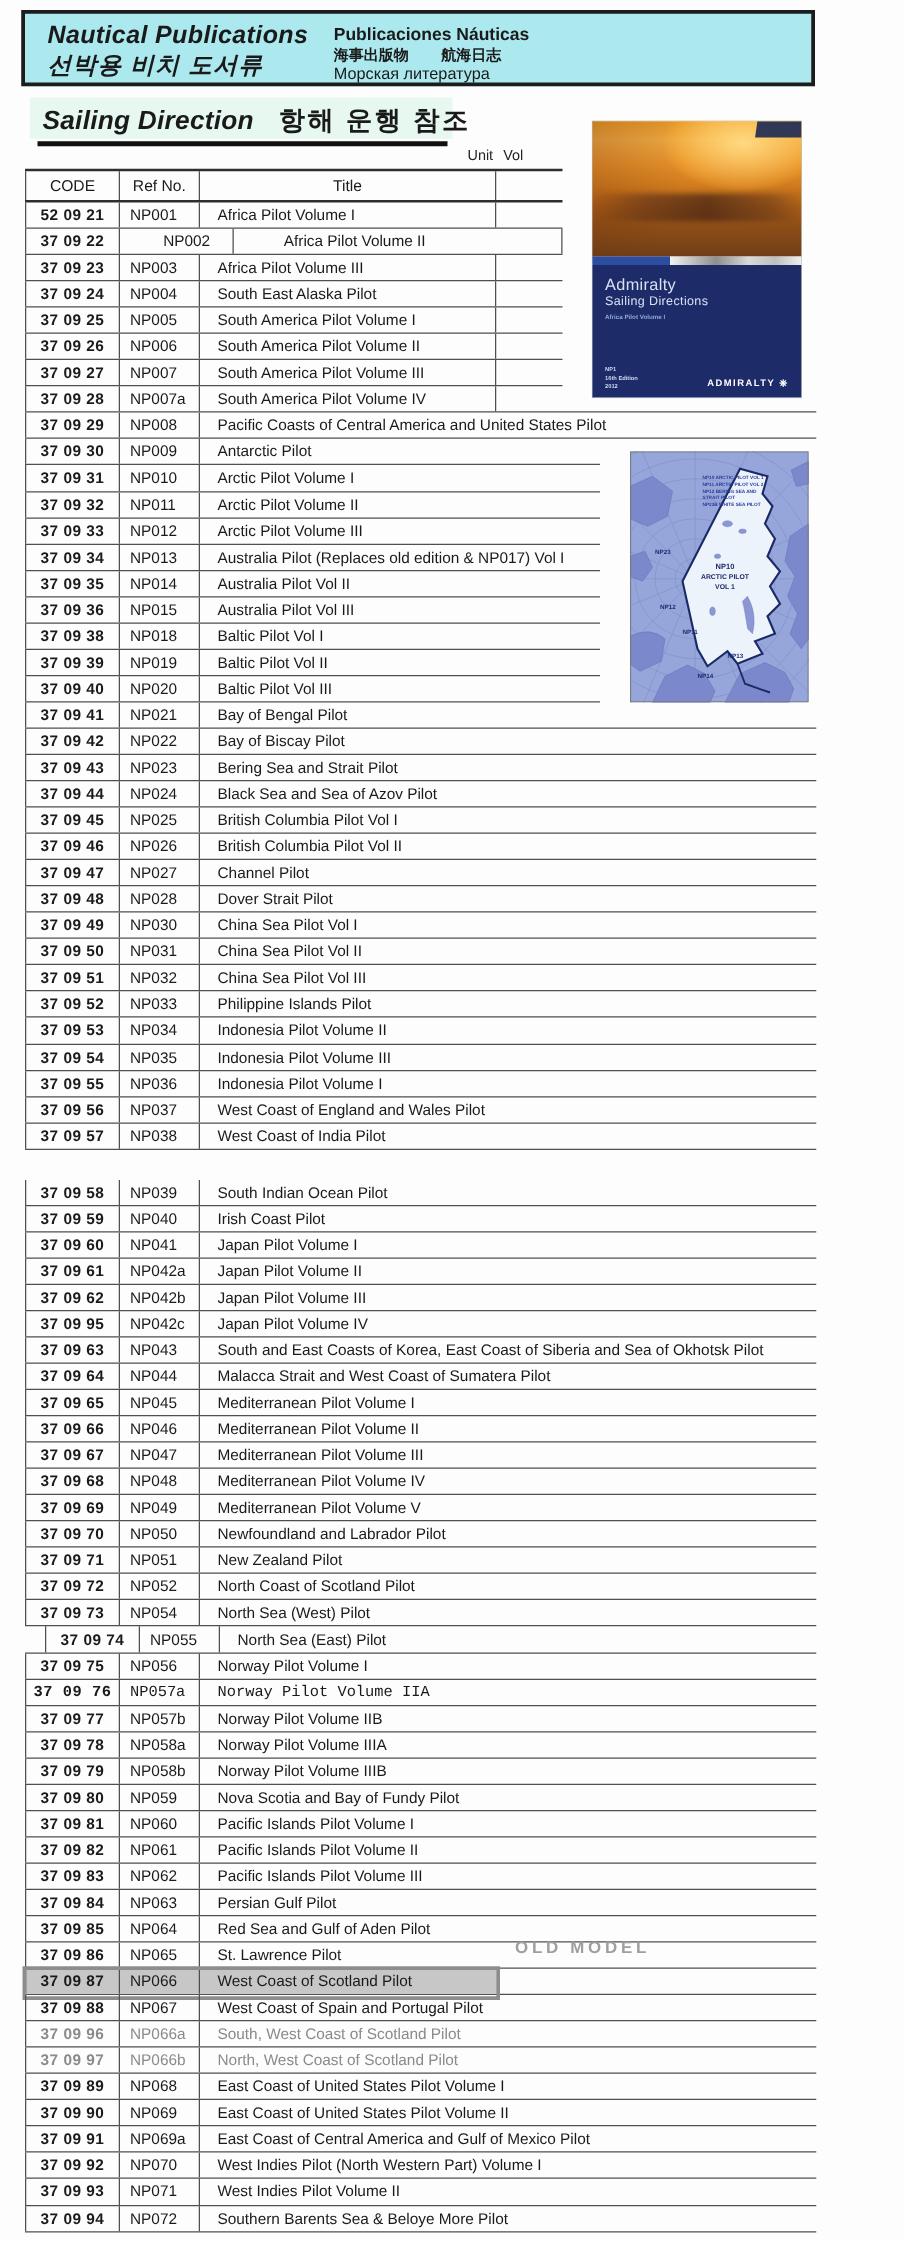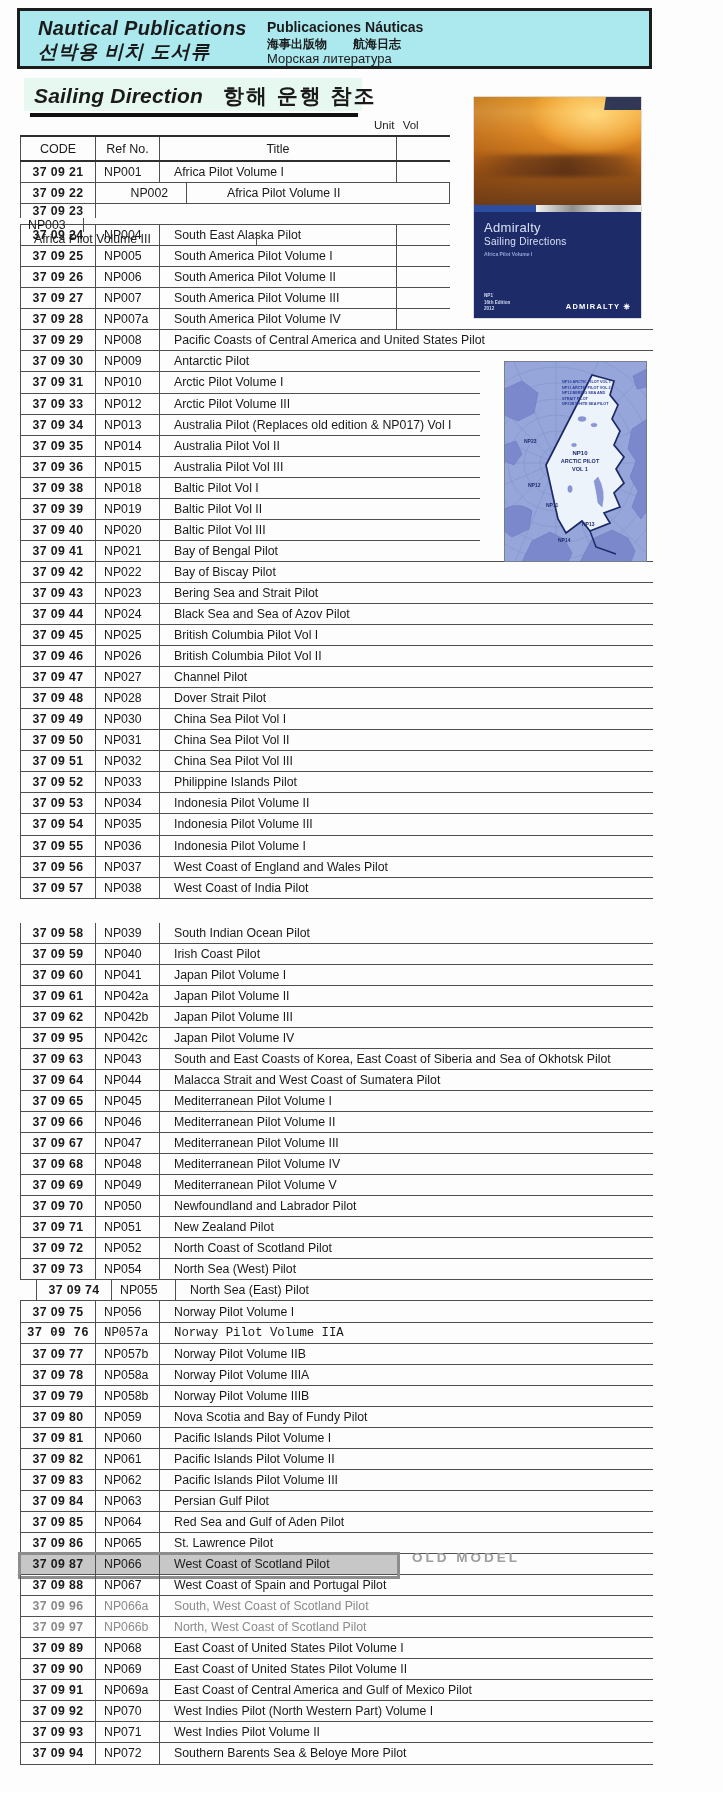--- a/index.html
+++ b/index.html
@@ -99,30 +99,30 @@
   <div class="unit-label">Unit Vol</div>
 
   <div class="tbl">
     <div class="thead">
       <div class="c1">CODE</div>
       <div class="c2">Ref No.</div>
       <div class="c3">Title</div>
     </div>
     <div id="rows">
         <div class="row boxed" style="width: 430px;">
-          <div class="c1">37 09 21</div>
+          <div class="c1">52 09 21</div>
           <div class="c2">NP001</div>
           <div class="c3">Africa Pilot Volume I</div>
         </div>
         <div class="row boxed" style="width: 430px; justify-content: space-between;">
           <div class="c1">37 09 22</div>
           <div class="c2">NP002</div>
           <div class="c3">Africa Pilot Volume II</div>
         </div>
-        <div class="row boxed" style="width: 430px; flex-direction: column;">
+        <div class="row boxed" style="width: 430px;">
           <div class="c1">37 09 23</div>
           <div class="c2">NP003</div>
           <div class="c3">Africa Pilot Volume III</div>
         </div>
         <div class="row boxed" style="width: 430px;">
           <div class="c1">37 09 24</div>
           <div class="c2">NP004</div>
           <div class="c3">South East Alaska Pilot</div>
         </div>
         <div class="row boxed" style="width: 430px;">
@@ -152,20 +152,25 @@
         </div>
         <div class="row" style="width: 460px;">
           <div class="c1">37 09 30</div>
           <div class="c2">NP009</div>
           <div class="c3">Antarctic Pilot</div>
         </div>
         <div class="row" style="width: 460px;">
           <div class="c1">37 09 31</div>
           <div class="c2">NP010</div>
           <div class="c3">Arctic Pilot Volume I</div>
+        </div>
+        <div class="row" style="width: 460px;">
+          <div class="c1">37 09 32</div>
+          <div class="c2">NP011</div>
+          <div class="c3">Arctic Pilot Volume II</div>
         </div>
         <div class="row" style="width: 460px;">
           <div class="c1">37 09 33</div>
           <div class="c2">NP012</div>
           <div class="c3">Arctic Pilot Volume III</div>
         </div>
         <div class="row" style="width: 460px;">
           <div class="c1">37 09 34</div>
           <div class="c2">NP013</div>
           <div class="c3">Australia Pilot (Replaces old edition &amp; NP017) Vol I</div>

